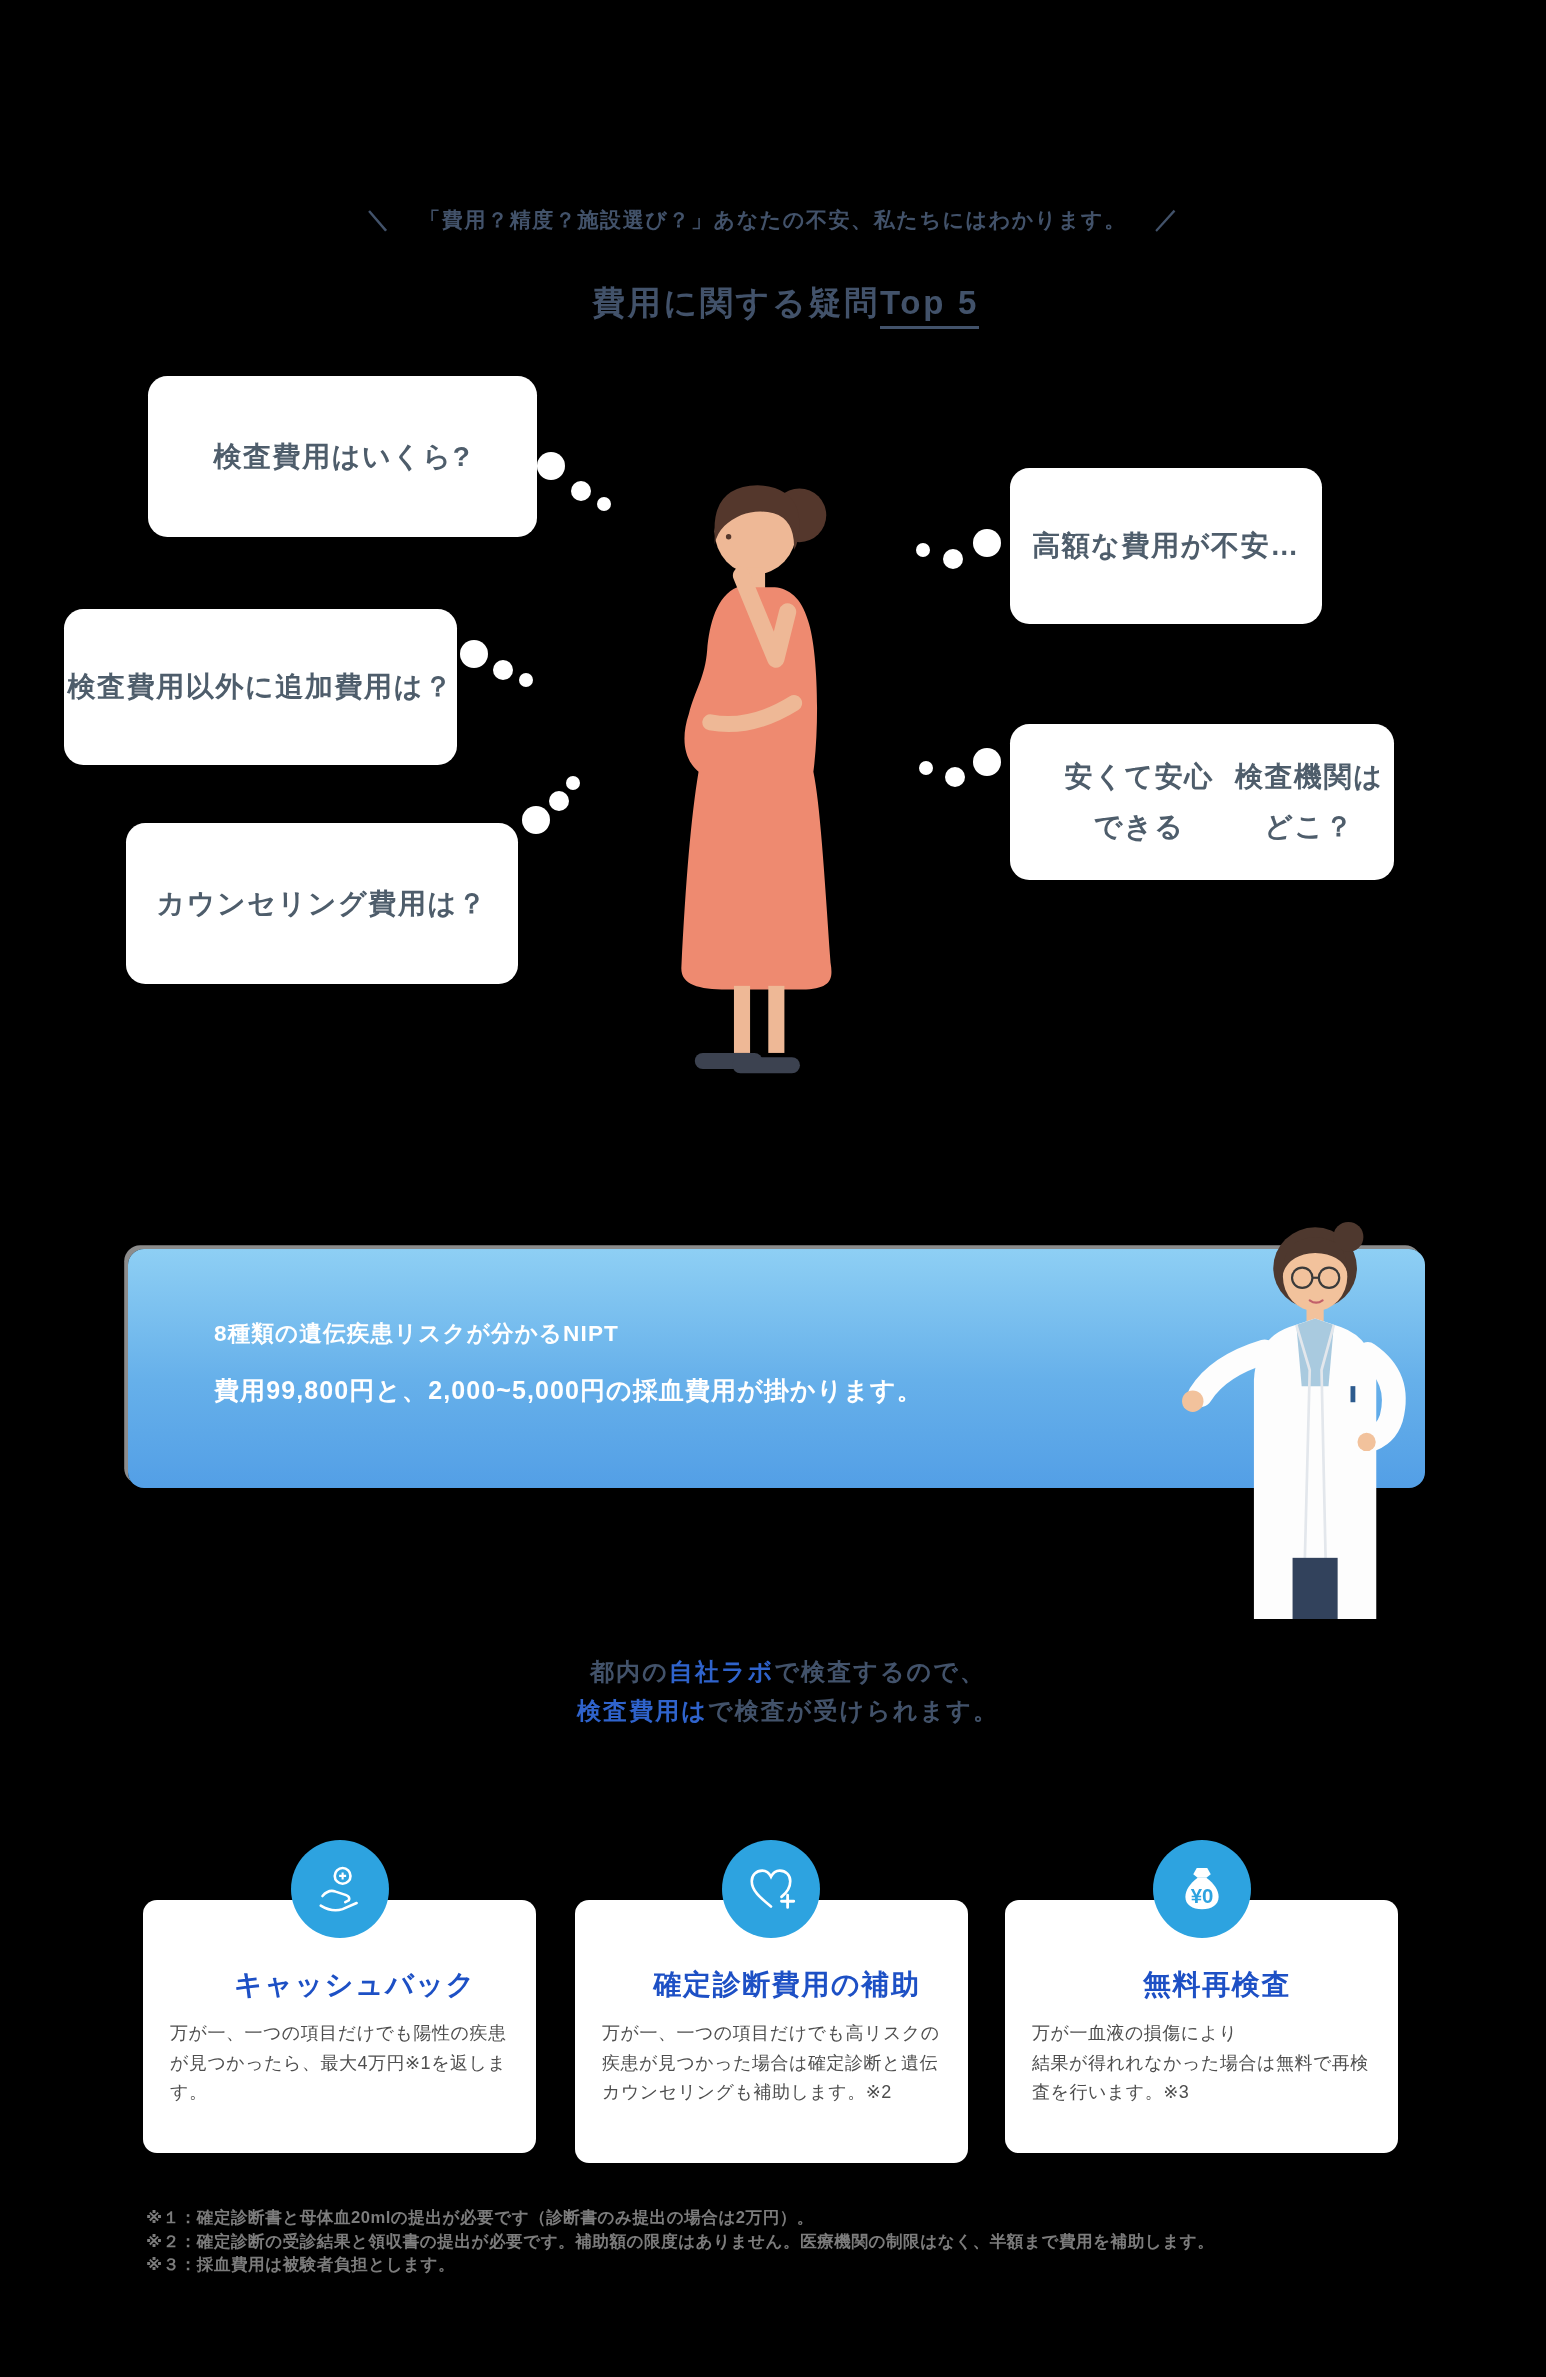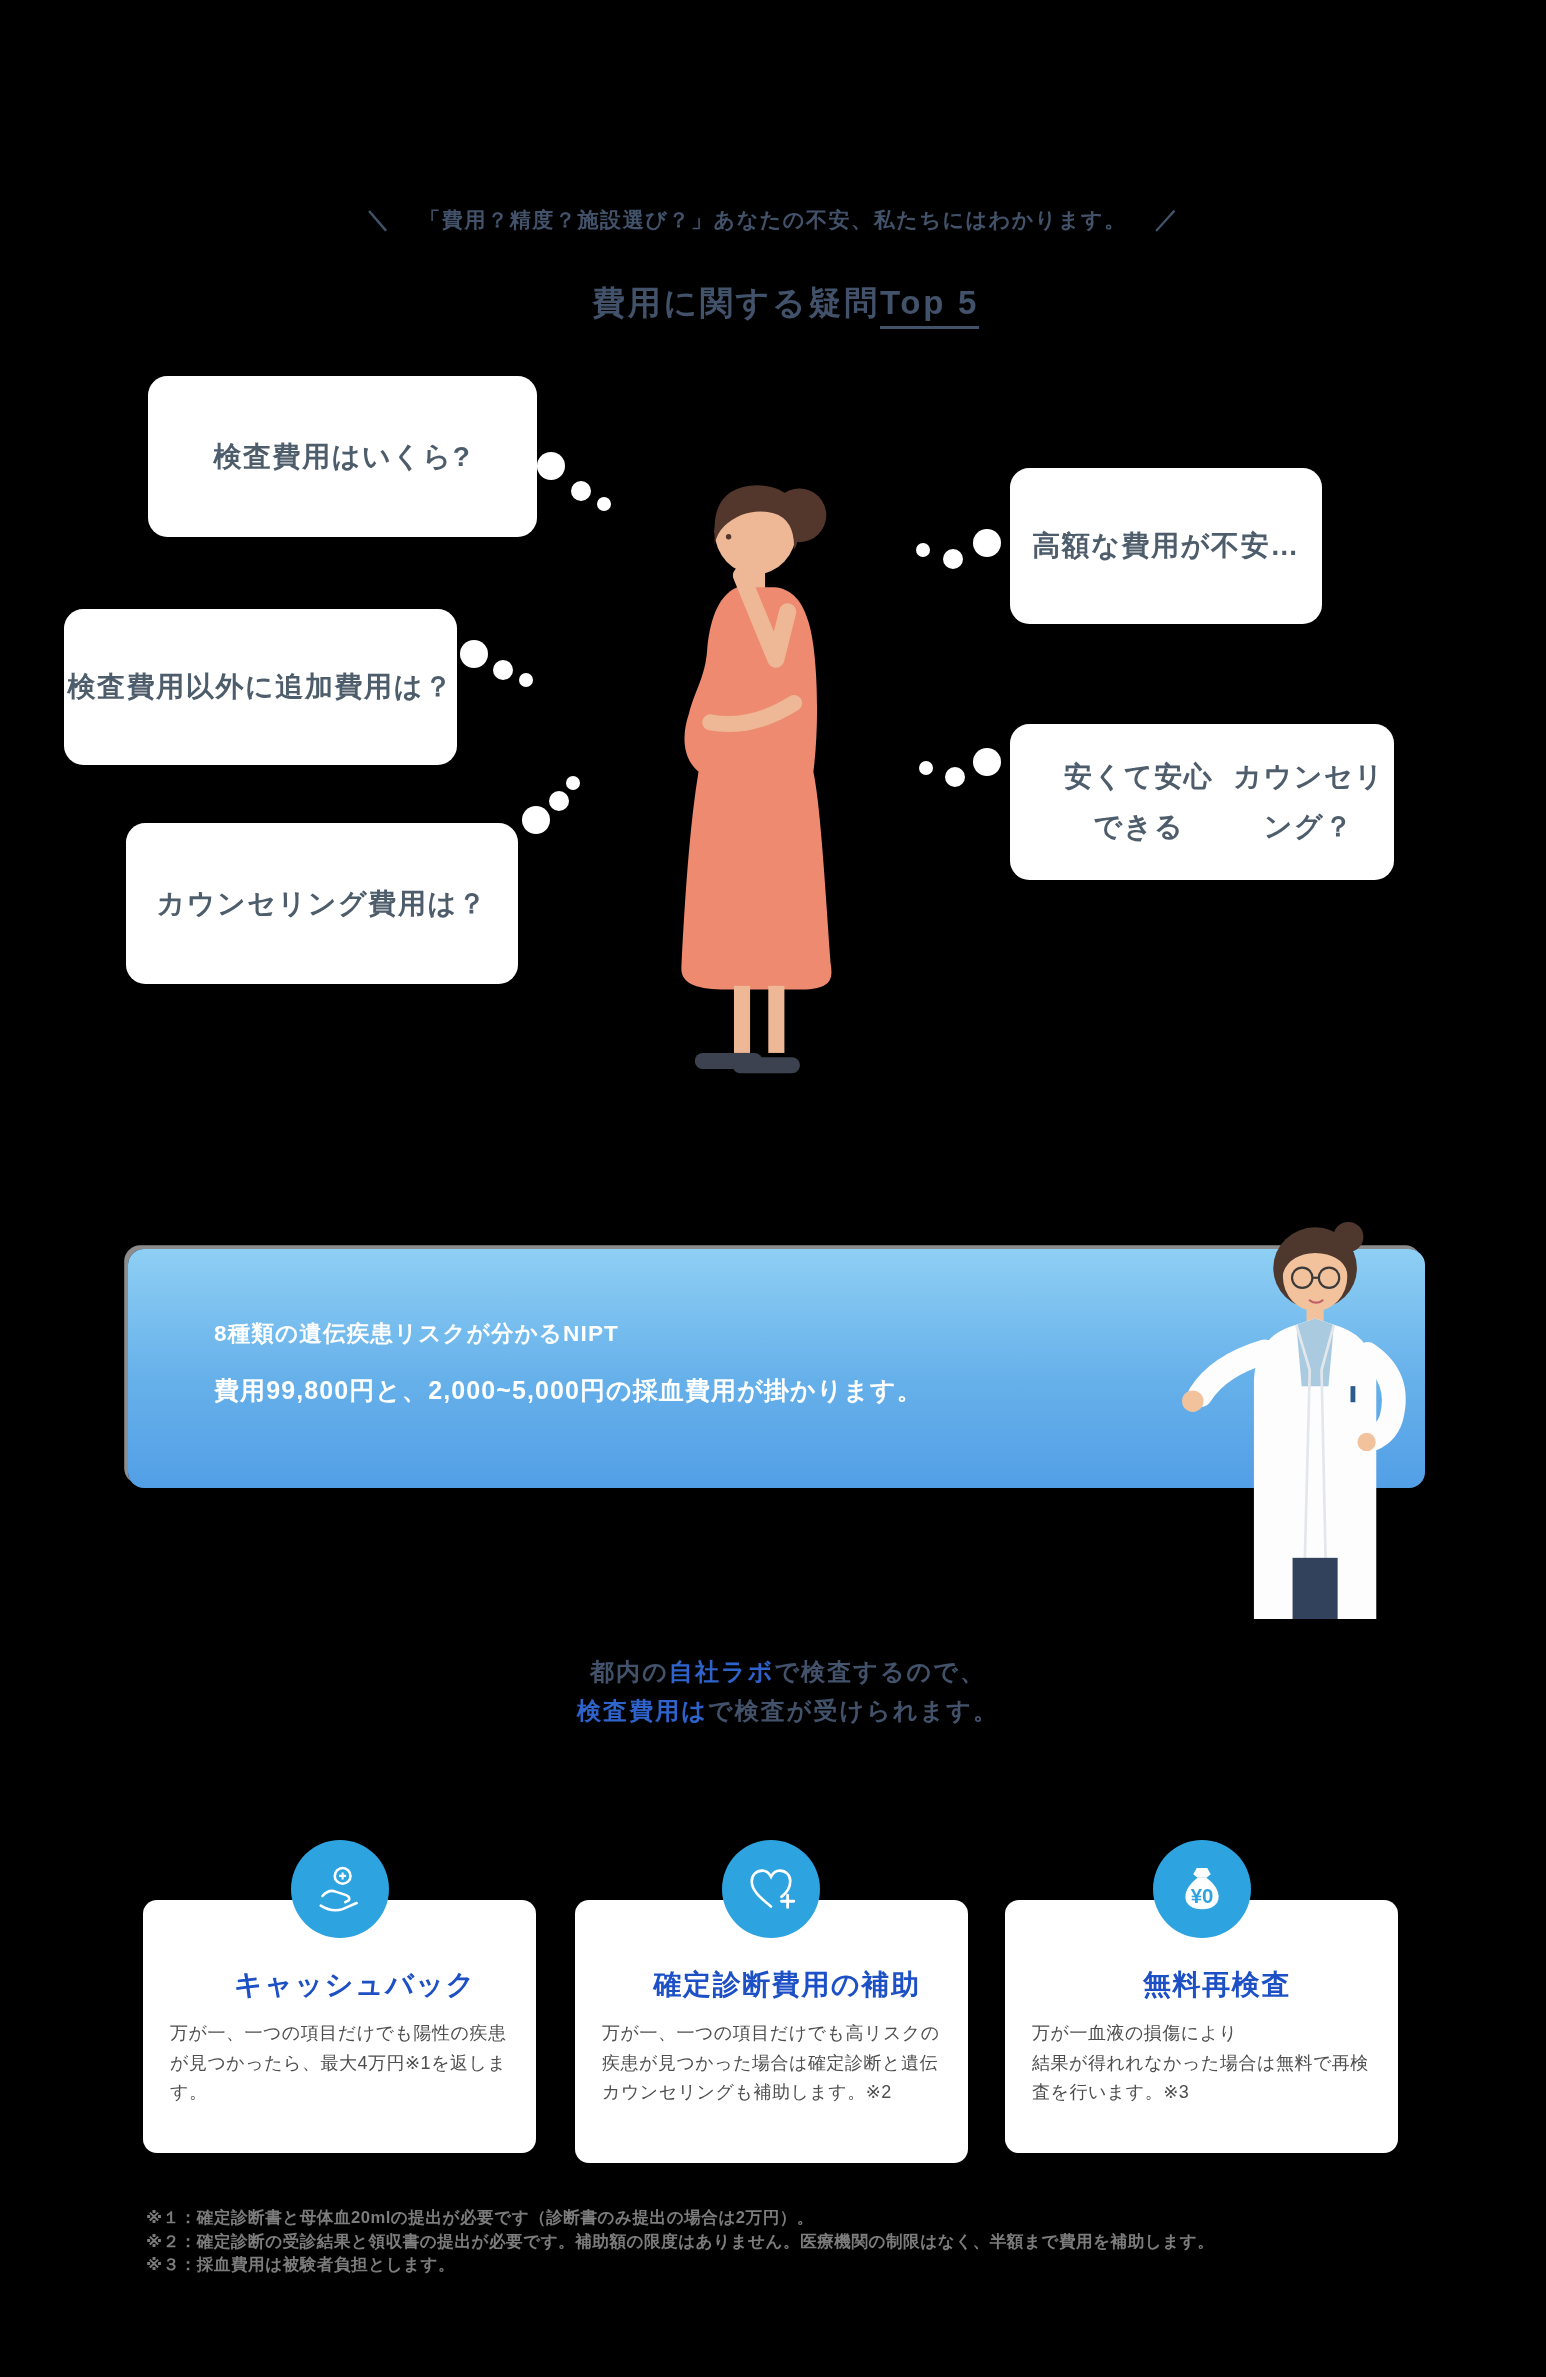--- a/index.html
+++ b/index.html
@@ -85,21 +85,21 @@
   <div class="bubble" id="bubble-r1">
     <span>高額な費用が</span>
     <span>不安…</span>
   </div>
   <div class="bubble" id="bubble-l2">
     <span>検査費用以外に</span>
     <span>追加費用は？</span>
   </div>
   <div class="bubble" id="bubble-r2">
     <span>安くて安心できる</span>
-    <span>カウンセリング？</span>
+    <span>検査機関はどこ？</span>
   </div>
   <div class="bubble" id="bubble-l3">
     <span>カウンセリング</span>
     <span>費用は？</span>
   </div>
 
   <div class="dot" id="d1"></div>
   <div class="dot" id="d2"></div>
   <div class="dot" id="d3"></div>
   <div class="dot" id="d4"></div>

